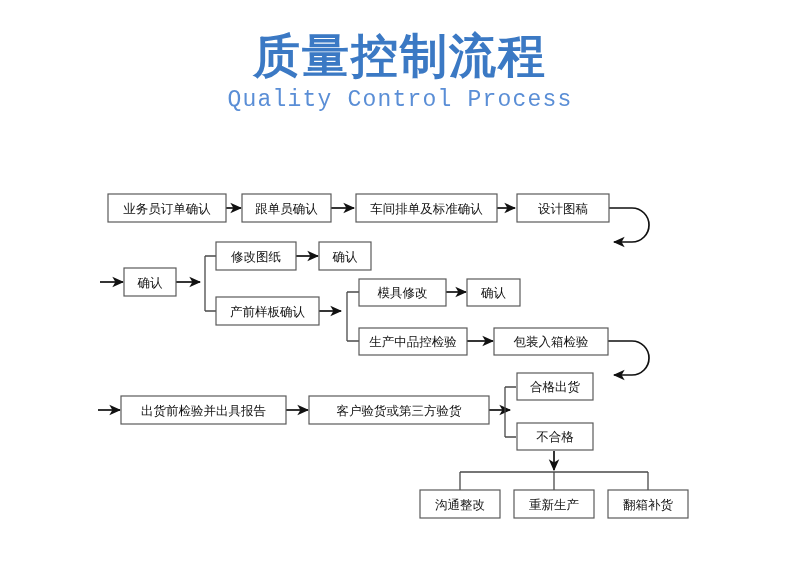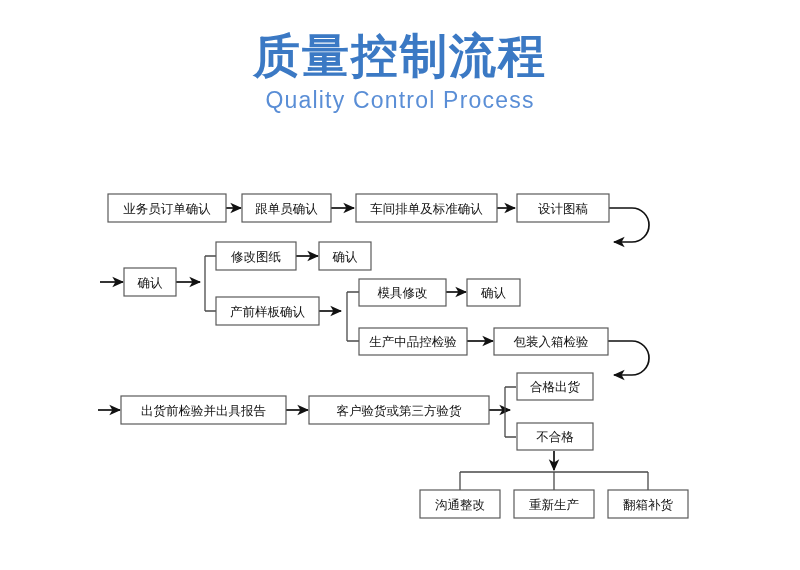--- a/index.html
+++ b/index.html
@@ -26,21 +26,21 @@
     font-family: "DejaVu Sans", "Liberation Sans", sans-serif;
     font-size: 47px;
     font-weight: bold;
     color: #3b79c4;
     letter-spacing: 2px;
     line-height: 1.18;
     white-space: nowrap;
   }
   #subtitle {
     margin-top: 4px;
-    font-family: Liberation Sans, sans-serif;
+    font-family: Liberation Mono, monospace;
     font-size: 23px;
     font-weight: 300;
     color: #5a8ed6;
     letter-spacing: 1.2px;
     white-space: nowrap;
   }
   #chart-svg {
     position: absolute;
     left: 0;
     top: 0;

